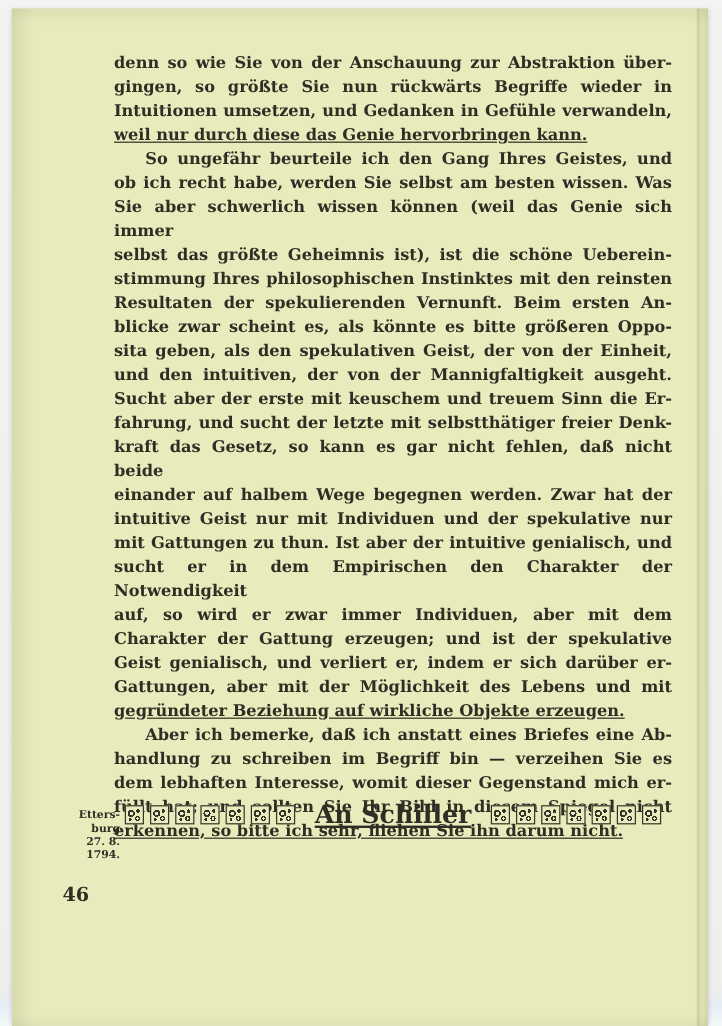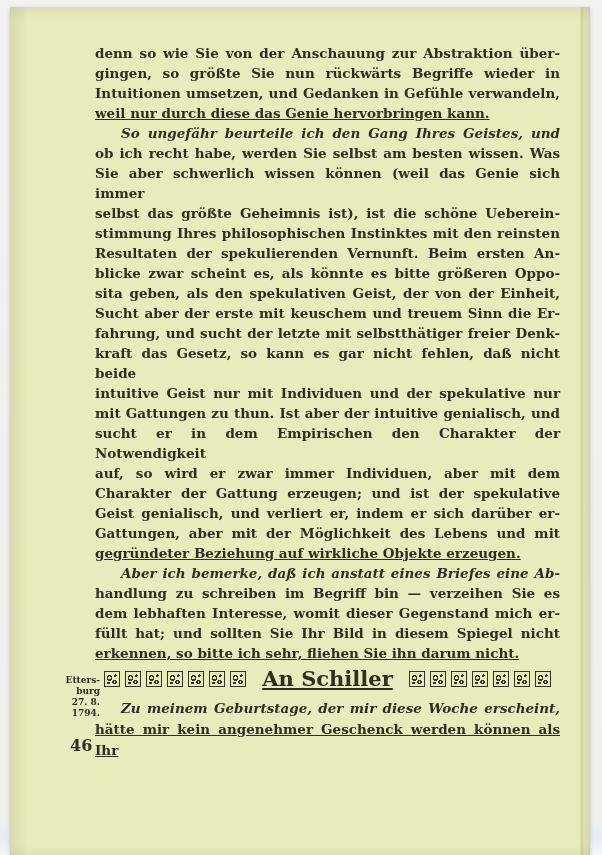--- a/index.html
+++ b/index.html
@@ -22,21 +22,21 @@
     content:""; position:absolute; right:6px; top:0; bottom:0; width:4px;
     background: linear-gradient(90deg, rgba(90,90,50,0) 0, rgba(90,90,50,0.16) 50%, rgba(90,90,50,0) 100%);
   }
   .ink { color:#2e2e25; font-weight:bold; }
   .text-block {
     position:absolute; left:85px; top:36px; width:465px;
     font-size:13.5px; line-height:20px;
   }
   .line { text-align:justify; text-align-last:justify; }
   .line.end { text-align-last:left;text-decoration:underline; }
-  .line.indent { text-indent:26px;font-style:italic; }
+  .line.indent { text-indent:26px; }
   .heading-row {
     position:absolute; left:85px; top:659px; width:465px; height:26px;
     display:flex; align-items:center; justify-content:center; gap:5px;
   }
   .heading-title { font-size:21px; line-height:24px; margin:0 11px; white-space:nowrap;text-decoration:underline; }
   .orn {
     width:16px; height:16px; flex:0 0 auto; box-sizing:border-box;
     border:1.5px solid #34342a;
     background:
       radial-gradient(circle at 32% 42%, rgba(52,52,42,0) 0 1.5px, #34342a 1.5px 3px, rgba(52,52,42,0) 3px),
@@ -46,21 +46,21 @@
       #e8ebbc;
   }
   .para4 {
     position:absolute; left:85px; top:691px; width:465px;
     font-size:13.5px; line-height:21px;
   }
   .margin-note {
     position:absolute; left:38px; top:668px; width:52px;
     text-align:right; font-size:9px; line-height:11px;
   }
-  .page-number { position:absolute; left:60px; top:729px; font-size:16px; }
+  .page-number { position:absolute; left:42px; top:729px; font-size:16px; }
 </style>
 </head>
 <body>
 
 <div class="scan">
   <div class="page">
 
     <div class="text-block ink">
       <div class="para">
         <div class="line">denn so wie Sie von der Anschauung zur Abstraktion über-</div>
@@ -70,23 +70,25 @@
       </div>
       <div class="para">
         <div class="line indent">So ungefähr beurteile ich den Gang Ihres Geistes, und</div>
         <div class="line">ob ich recht habe, werden Sie selbst am besten wissen. Was</div>
         <div class="line">Sie aber schwerlich wissen können (weil das Genie sich immer</div>
         <div class="line">selbst das größte Geheimnis ist), ist die schöne Ueberein-</div>
         <div class="line">stimmung Ihres philosophischen Instinktes mit den reinsten</div>
         <div class="line">Resultaten der spekulierenden Vernunft. Beim ersten An-</div>
         <div class="line">blicke zwar scheint es, als könnte es bitte größeren Oppo-</div>
         <div class="line">sita geben, als den spekulativen Geist, der von der Einheit,</div>
+        <div class="line">und den intuitiven, der von der Mannigfaltigkeit ausgeht.</div>
         <div class="line">Sucht aber der erste mit keuschem und treuem Sinn die Er-</div>
         <div class="line">fahrung, und sucht der letzte mit selbstthätiger freier Denk-</div>
         <div class="line">kraft das Gesetz, so kann es gar nicht fehlen, daß nicht beide</div>
+        <div class="line">einander auf halbem Wege begegnen werden. Zwar hat der</div>
         <div class="line">intuitive Geist nur mit Individuen und der spekulative nur</div>
         <div class="line">mit Gattungen zu thun. Ist aber der intuitive genialisch, und</div>
         <div class="line">sucht er in dem Empirischen den Charakter der Notwendigkeit</div>
         <div class="line">auf, so wird er zwar immer Individuen, aber mit dem</div>
         <div class="line">Charakter der Gattung erzeugen; und ist der spekulative</div>
         <div class="line">Geist genialisch, und verliert er, indem er sich darüber er-</div>
         <div class="line">Gattungen, aber mit der Möglichkeit des Lebens und mit</div>
         <div class="line end">gegründeter Beziehung auf wirkliche Objekte erzeugen.</div>
       </div>
       <div class="para">
@@ -116,21 +118,17 @@
       <span class="orn"></span>
     </div>
 
     <div class="margin-note ink">
       <div>Etters-</div>
       <div>burg</div>
       <div>27. 8.</div>
       <div>1794.</div>
     </div>
 
-    <div class="para4 ink">
-      <div class="line indent">Zu meinem Geburtstage, der mir diese Woche erscheint,</div>
-      <div class="line end">hätte mir kein angenehmer Geschenck werden können als Ihr</div>
-    </div>
 
     <div class="page-number ink">46</div>
 
   </div>
 </div>
 
 </body></html>

